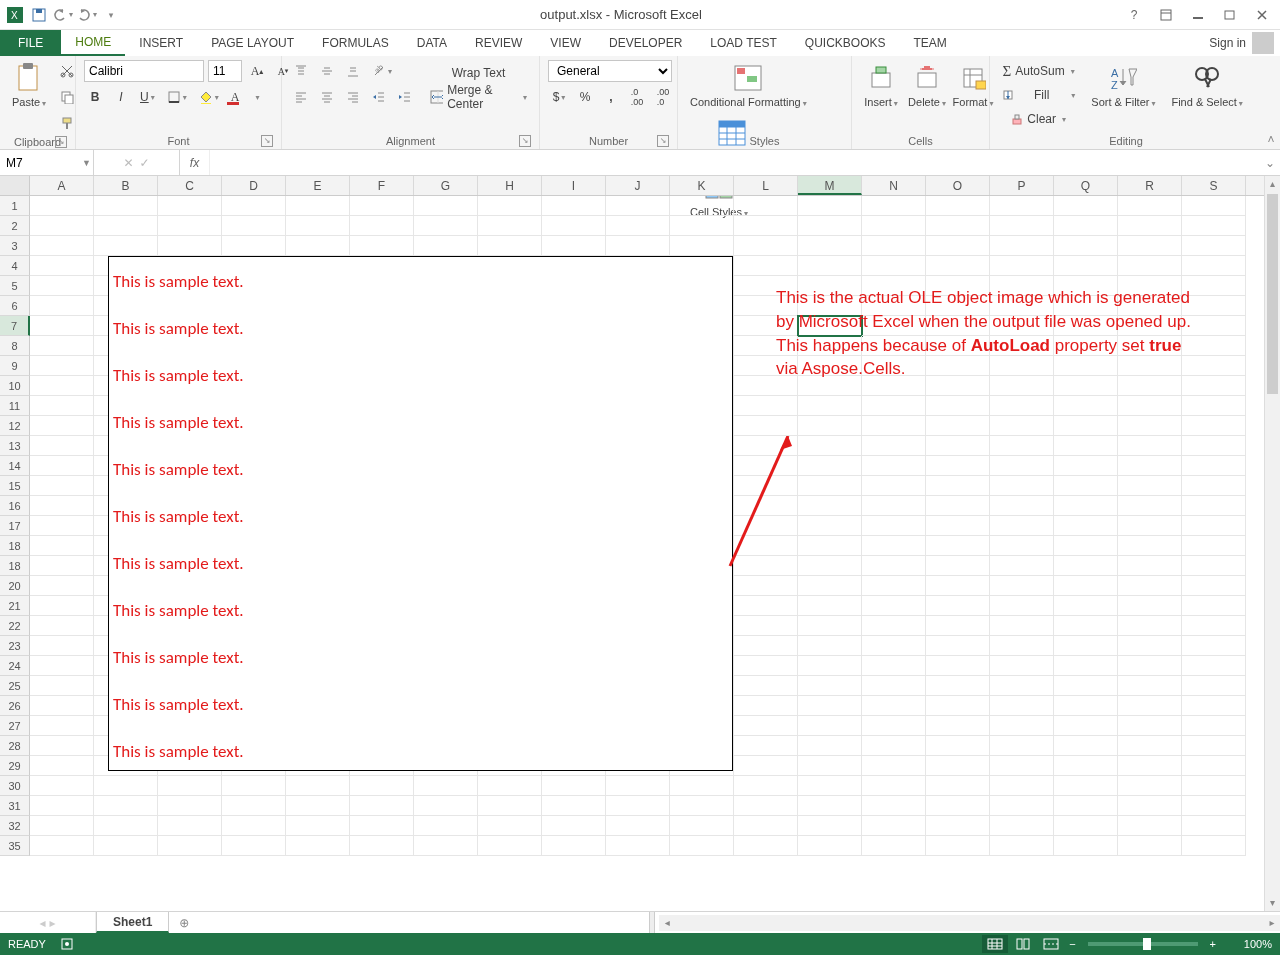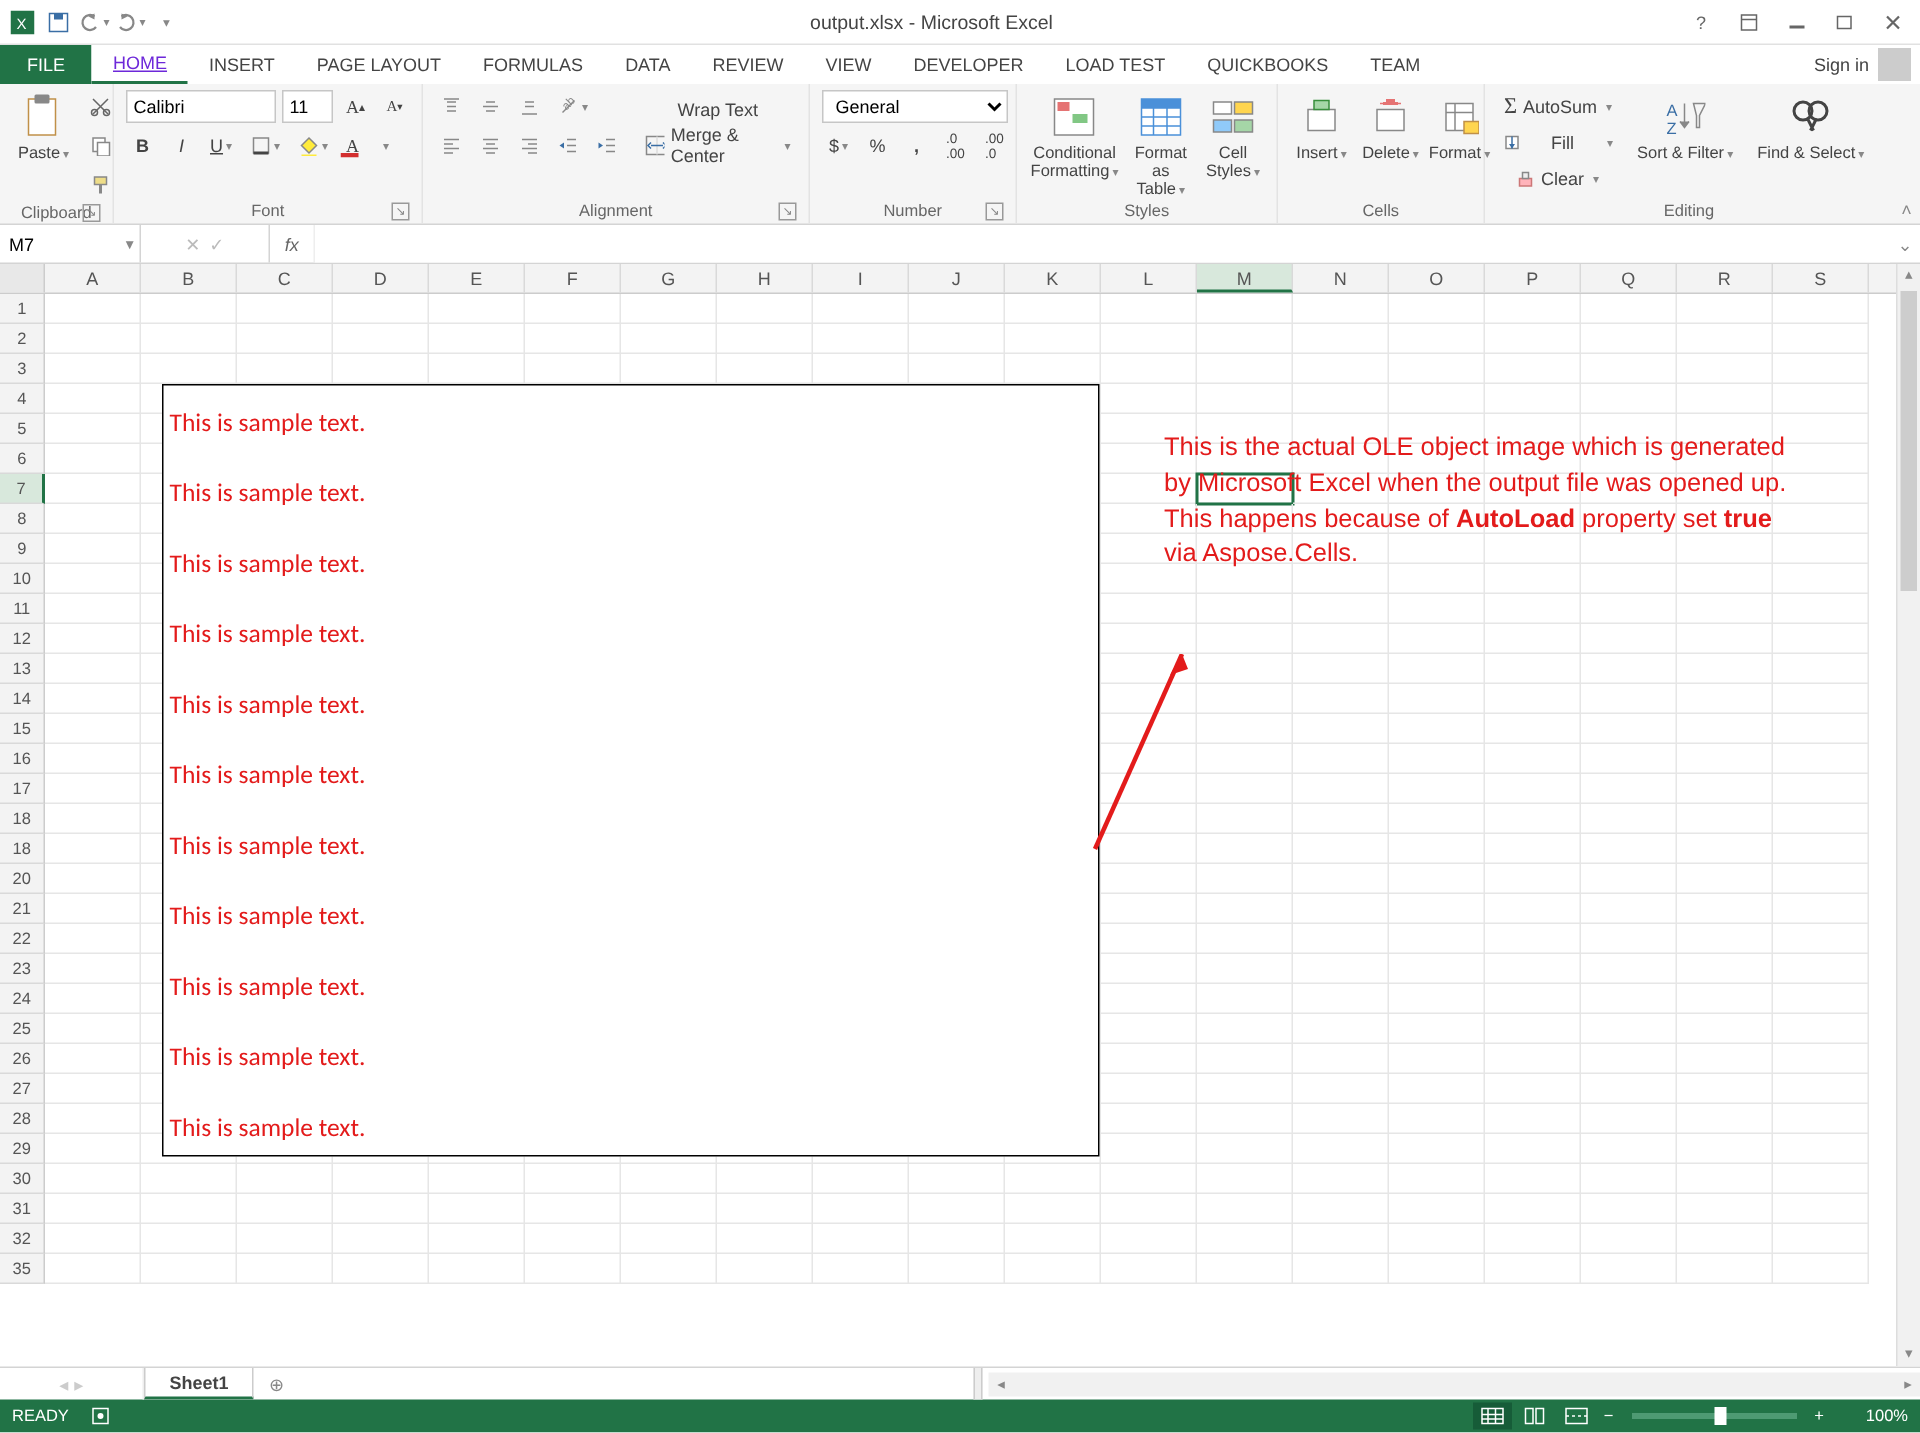--- a/index.html
+++ b/index.html
@@ -10,21 +10,21 @@
 .qa-icons { display: flex; gap: 2px; align-items: center; }
 .qa-icons .ico { width: 22px; height: 22px; display:flex; align-items:center; justify-content:center; color:#666; cursor:pointer; }
 .title-center { flex: 1; text-align: center; font-size: 13px; color: #444; }
 .win-controls { display: flex; gap: 4px; align-items: center; }
 .win-controls .wbtn { width: 28px; height: 22px; display:flex; align-items:center; justify-content:center; color:#666; cursor:pointer; }
 
 
 .ribbon-tabs { height: 26px; display: flex; align-items: stretch; background: #fff; }
 .ribbon-tab { padding: 0 14px; display:flex; align-items:center; font-size: 12px; color:#444; text-transform: uppercase; cursor:pointer; }
 .ribbon-tab.file { background: #217346; color: #fff; padding: 0 18px; }
-.ribbon-tab.active { border-bottom: 2px solid #217346; color: #6d28d9; background:#fff;text-decoration:underline; }
+.ribbon-tab.active { border-bottom: 2px solid #217346; color: #4d7c0f; background:#fff; }
 .ribbon-right { margin-left:auto; display:flex; align-items:center; padding-right:6px; gap:6px; }
 .signin { font-size:12px; color:#444; }
 .avatar { width:22px; height:22px; background:#ccc; }
 
 
 .ribbon-body { height: 94px; background: #f5f5f5; border-bottom: 1px solid #d4d4d4; display:flex; }
 .rgroup { border-right: 1px solid #e3e3e3; padding: 4px 8px 2px; display:flex; flex-direction:column; justify-content:space-between; }
 .rgroup .gtitle { text-align:center; font-size:11px; color:#666; padding-top:2px; position:relative; }
 .rgroup .gtitle .dlauncher { position:absolute; right:0; bottom:0; width:12px; height:12px; border:1px solid #999; font-size:8px; line-height:9px; text-align:center; color:#888; cursor:pointer;}
 .rrow { display:flex; align-items:center; gap:4px; }
@@ -205,21 +205,21 @@
             </svg>
           </div>
       </div>
     </div>
     <div class="gtitle"><span>Clipboard</span><span class="dlauncher">↘</span></div>
   </div>
 
   <div class="rgroup" style="width:206px;">
     <div style="display:flex;flex-direction:column;gap:4px;">
       <div class="rrow">
-        <input class="combo" style="width: 100px;" value="Calibri">
+        <input class="combo" style="width: 120px;" value="Calibri">
         <input class="combo" style="width: 34px;" value="11">
         <div class="rbtn" style="font-family:serif;">A<span style="font-size:8px;">▴</span></div>
         <div class="rbtn" style="font-family:serif;font-size:10px;">A<span style="font-size:7px;">▾</span></div>
       </div>
       <div class="rrow">
         <div class="rbtn">
             <b>B</b>
           </div>
         <div class="rbtn">
             <i>I</i>
@@ -338,21 +338,21 @@
             <b>,</b>
           </div>
         <div class="rbtn" style="font-size:9px;">.0<br>.00</div>
         <div class="rbtn" style="font-size:9px;">.00<br>.0</div>
       </div>
     </div>
     <div class="gtitle"><span>Number</span><span class="dlauncher">↘</span></div>
   </div>
 
   <div class="rgroup" style="width:174px;">
-    <div class="rrow" style="height:66px;align-items:flex-start;">
+    <div class="rrow" style="height:66px;align-items:flex-start;flex-direction:column;">
       <div class="bigbtn">
           <div class="bicon">
             <svg width="30" height="28">
               <rect x="2" y="2" width="26" height="24" fill="#fff" stroke="#888"></rect>
               <rect x="4" y="4" width="8" height="6" fill="#e57373"></rect>
               <rect x="14" y="12" width="10" height="6" fill="#81c784"></rect>
             </svg>
           </div>
           <div class="blabel caret">Conditional Formatting</div>
         </div>

